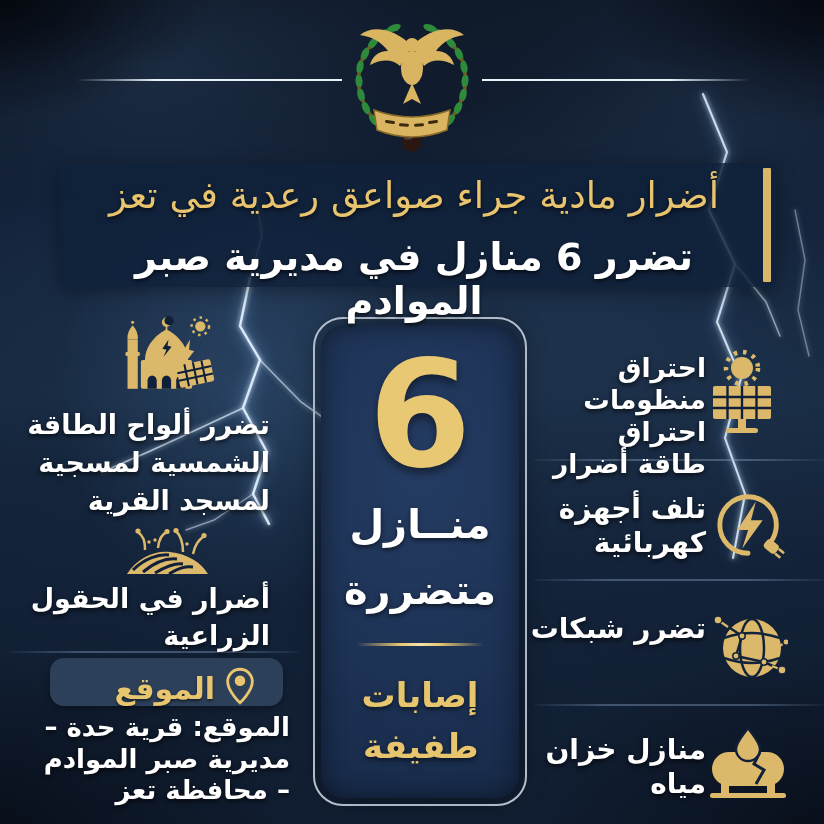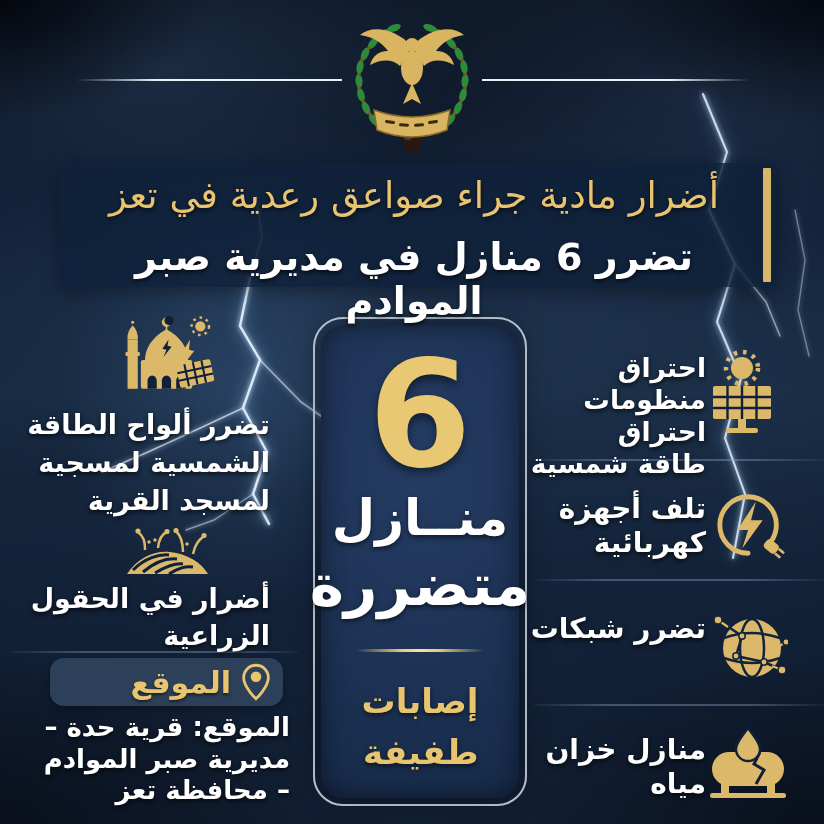--- a/index.html
+++ b/index.html
@@ -51,22 +51,22 @@
   }
   .panel-inner{
     width:100%;height:100%;border-radius:23px;
     background:radial-gradient(140% 90% at 50% 30%,#253c63 0%,#1c3153 55%,#142643 100%);
     box-shadow:inset 0 0 24px rgba(0,0,0,.45), 0 0 28px rgba(0,0,0,.45);
     display:flex;flex-direction:column;align-items:center;
   }
   .big-count{color:#e9c873;font-size:148px;font-weight:700;line-height:1;margin-top:16px;
     text-shadow:0 5px 9px rgba(0,0,0,.45);}
   .panel-label{color:#fff;font-weight:700;text-shadow:0 2px 5px rgba(0,0,0,.6);}
-  .panel-label.l1{font-size:50px;}
-  .panel-label.l2{font-size:58px;margin-top:4px;}
+  .panel-label.l1{font-size:40px;margin-top:12px;}
+  .panel-label.l2{font-size:40px;margin-top:20px;}
   .panel-divider{width:128px;height:3px;margin:30px 0 24px 0;border-radius:2px;
     background:linear-gradient(90deg,rgba(231,200,115,0),#e7c873 35%,#f4e2a8 50%,#e7c873 65%,rgba(231,200,115,0));}
   .panel-note{color:#e7c56f;font-size:34px;font-weight:700;line-height:1.5;
     text-shadow:0 2px 5px rgba(0,0,0,.6);}
   
   .side-text{position:absolute;z-index:5;color:#fff;font-weight:700;text-align:right;
     text-shadow:0 2px 5px rgba(0,0,0,.75);}
   .lt1{left:20px;top:406px;width:250px;font-size:27px;line-height:38px;}
   .lt2{left:20px;top:580px;width:250px;font-size:27px;line-height:37px;}
   .loc-text{left:24px;top:712px;width:266px;font-size:26px;line-height:31.5px;}
@@ -77,22 +77,22 @@
   .rt4{left:518px;top:733px;font-size:28px;line-height:34px;}
   .icon{position:absolute;z-index:5;}
   .divider{position:absolute;height:2px;z-index:4;border-radius:1px;
     background:linear-gradient(90deg,rgba(145,170,205,.05),rgba(145,170,205,.38) 25%,rgba(145,170,205,.38) 75%,rgba(145,170,205,.05));}
   .div-r1{left:534px;top:459px;width:290px;}
   .div-r2{left:534px;top:579px;width:290px;}
   .div-r3{left:534px;top:704px;width:290px;}
   .div-l1{left:10px;top:651px;width:288px;}
   .loc-pill{
     position:absolute;left:50px;top:658px;width:233px;height:48px;z-index:5;
-    background:#2d4059;border-radius:14px;display:flex;align-items:center;justify-content:flex-start;
-    gap:10px;padding:0 12px;box-sizing:border-box;box-shadow:0 3px 8px rgba(0,0,0,.35);
+    background:#2d4059;border-radius:14px;display:flex;align-items:flex-end;justify-content:flex-start;
+    gap:10px;padding:0 28px;box-sizing:border-box;box-shadow:0 3px 8px rgba(0,0,0,.35);
   }
   .loc-label{color:#e8c670;font-size:30px;font-weight:700;text-shadow:0 2px 3px rgba(0,0,0,.5);}
 </style>
 </head>
 <body>
 
 <div id="canvas">
 
   <div class="clouds"></div>
 
@@ -307,21 +307,21 @@
         <line x1="6" y1="49" x2="64" y2="49"></line>
           <line x1="6" y1="60" x2="64" y2="60"></line>
       </g>
       <rect x="31" y="71" width="8" height="9" fill="#dcb96a"></rect>
       <rect x="19" y="80" width="32" height="5" rx="2.5" fill="#dcb96a"></rect>
     </svg>
   </div>
   <div class="side-text rt rt1">
     <div>احتراق منظومات</div>
     <div>احتراق</div>
-    <div>طاقة شمسية</div>
+    <div>طاقة أضرار</div>
   </div>
   <div class="divider div-r1"></div>
 
   <div class="icon" style="left:712px;top:486px;">
     <svg width="78" height="78" viewBox="0 0 80 80">
       <circle cx="37" cy="40" r="29" fill="none" stroke="#dcb96a" stroke-width="5" stroke-dasharray="152 30" transform="rotate(90 37 40)" stroke-linecap="round"></circle>
       <polygon points="45,16 26,45 37,45 31,64 52,35 40,35" fill="#dcb96a"></polygon>
       <g transform="translate(62,63) rotate(40)">
         <rect x="-9" y="-5.5" width="15" height="11" rx="4" fill="#dcb96a"></rect>
         <line x1="6" y1="-3" x2="13" y2="-3" stroke="#dcb96a" stroke-width="2.6"></line>

